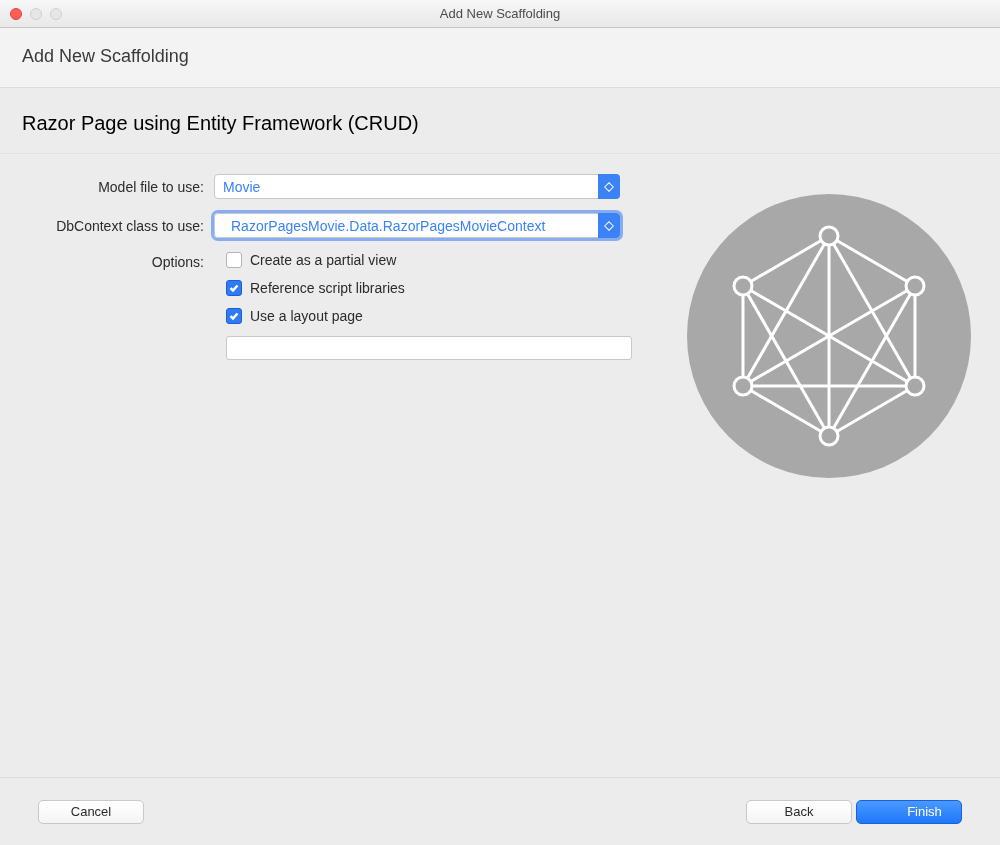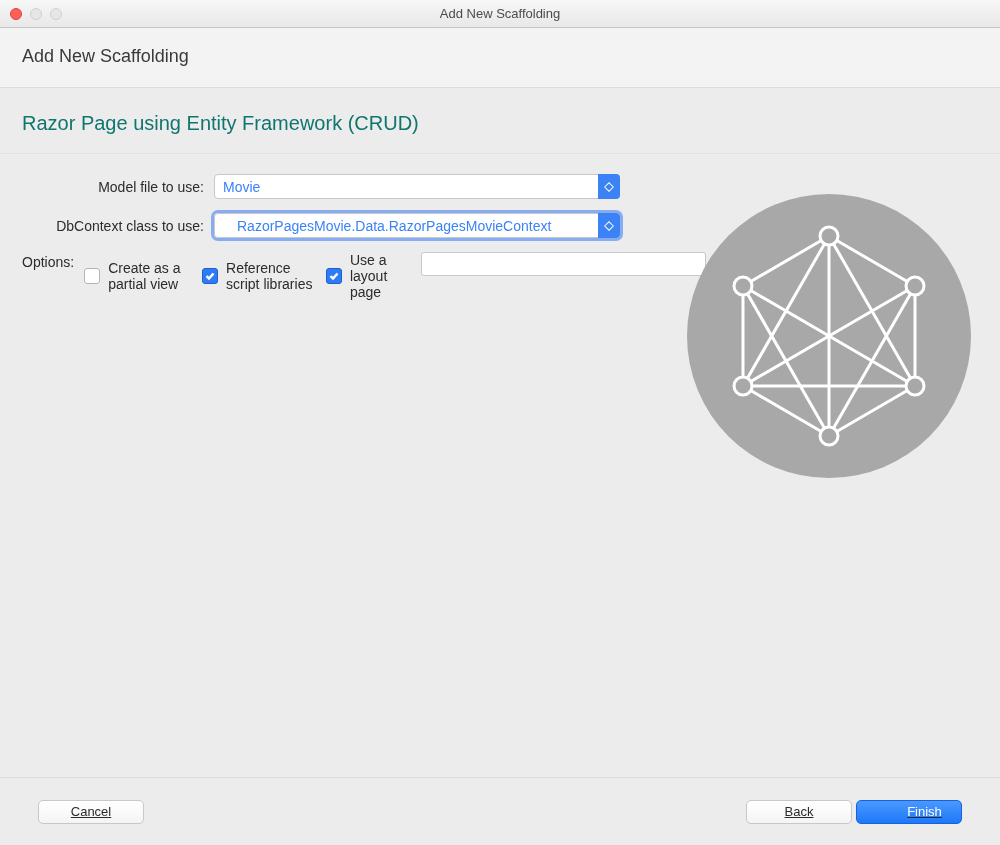--- a/index.html
+++ b/index.html
@@ -54,37 +54,38 @@
       color: #3a3a3a;
     }
     .section-title-wrap {
       padding: 24px 22px 18px;
       border-bottom: 1px solid #e0e0e0;
       margin: 0 0 20px 0;
     }
     .section-title {
       font-size: 20px;
       font-weight: 400;
-      color: #0f766e;
+      color: #000000;
     }
     .content {
       display: flex;
       padding: 0 22px;
     }
     .form-area {
       flex: 1;
       max-width: 640px;
     }
     .form-row {
       display: flex;
       align-items: center;
       margin-bottom: 14px;
     }
     .form-row.top {
       align-items: flex-start;
+      gap: 12px;
     }
     .form-label {
       width: 192px;
       text-align: right;
       padding-right: 10px;
       font-size: 14px;
       color: #2b2b2b;
       white-space: nowrap;
     }
     .combo {
@@ -118,21 +119,21 @@
       align-items: center;
       justify-content: center;
     }
     .combo-arrow svg {
       fill: white;
       width: 10px;
       height: 10px;
     }
     .options-stack {
       display: flex;
-      flex-direction: row;
+      flex-direction: column;
     }
     .checkbox-row {
       display: flex;
       align-items: center;
       gap: 8px;
       font-size: 14px;
       color: #2b2b2b;
       margin-bottom: 12px;
     }
     .chk {
@@ -190,21 +191,20 @@
       position: absolute;
       bottom: 0;
       left: 0;
       right: 0;
       height: 68px;
       background: #ececec;
       border-top: 1px solid #dedede;
       display: flex;
       align-items: center;
       padding: 0 38px;
-      text-decoration: underline;
     }
     .btn {
       height: 24px;
       min-width: 106px;
       border: 1px solid #c8c8c8;
       border-radius: 5px;
       background: linear-gradient(to bottom, #ffffff, #f4f4f4);
       font-size: 13px;
       color: #2b2b2b;
       cursor: default;
@@ -257,21 +257,21 @@
               <polygon points="0,5 5,0 10,5 8.8,5 5,1.4 1.2,5"></polygon>
               <polygon points="0,5 5,10 10,5 8.8,5 5,8.6 1.2,5"></polygon>
             </svg>
         </div>
       </div>
     </div>
 
     <div class="form-row">
       <div class="form-label">DbContext class to use:</div>
       <div class="combo focused">
-        <input class="combo-input" style="text-align: left; direction: ltr; padding-left: 22px;" value="RazorPagesMovie.Data.RazorPagesMovieContext">
+        <input class="combo-input" style="text-align: left; direction: ltr; padding-left: 16px;" value="RazorPagesMovie.Data.RazorPagesMovieContext">
         <div class="combo-arrow">
           <svg viewBox="0 0 10 10">
               <polygon points="0,5 5,0 10,5 8.8,5 5,1.4 1.2,5"></polygon>
               <polygon points="0,5 5,10 10,5 8.8,5 5,8.6 1.2,5"></polygon>
             </svg>
         </div>
       </div>
     </div>
 
     <div class="form-row top">

